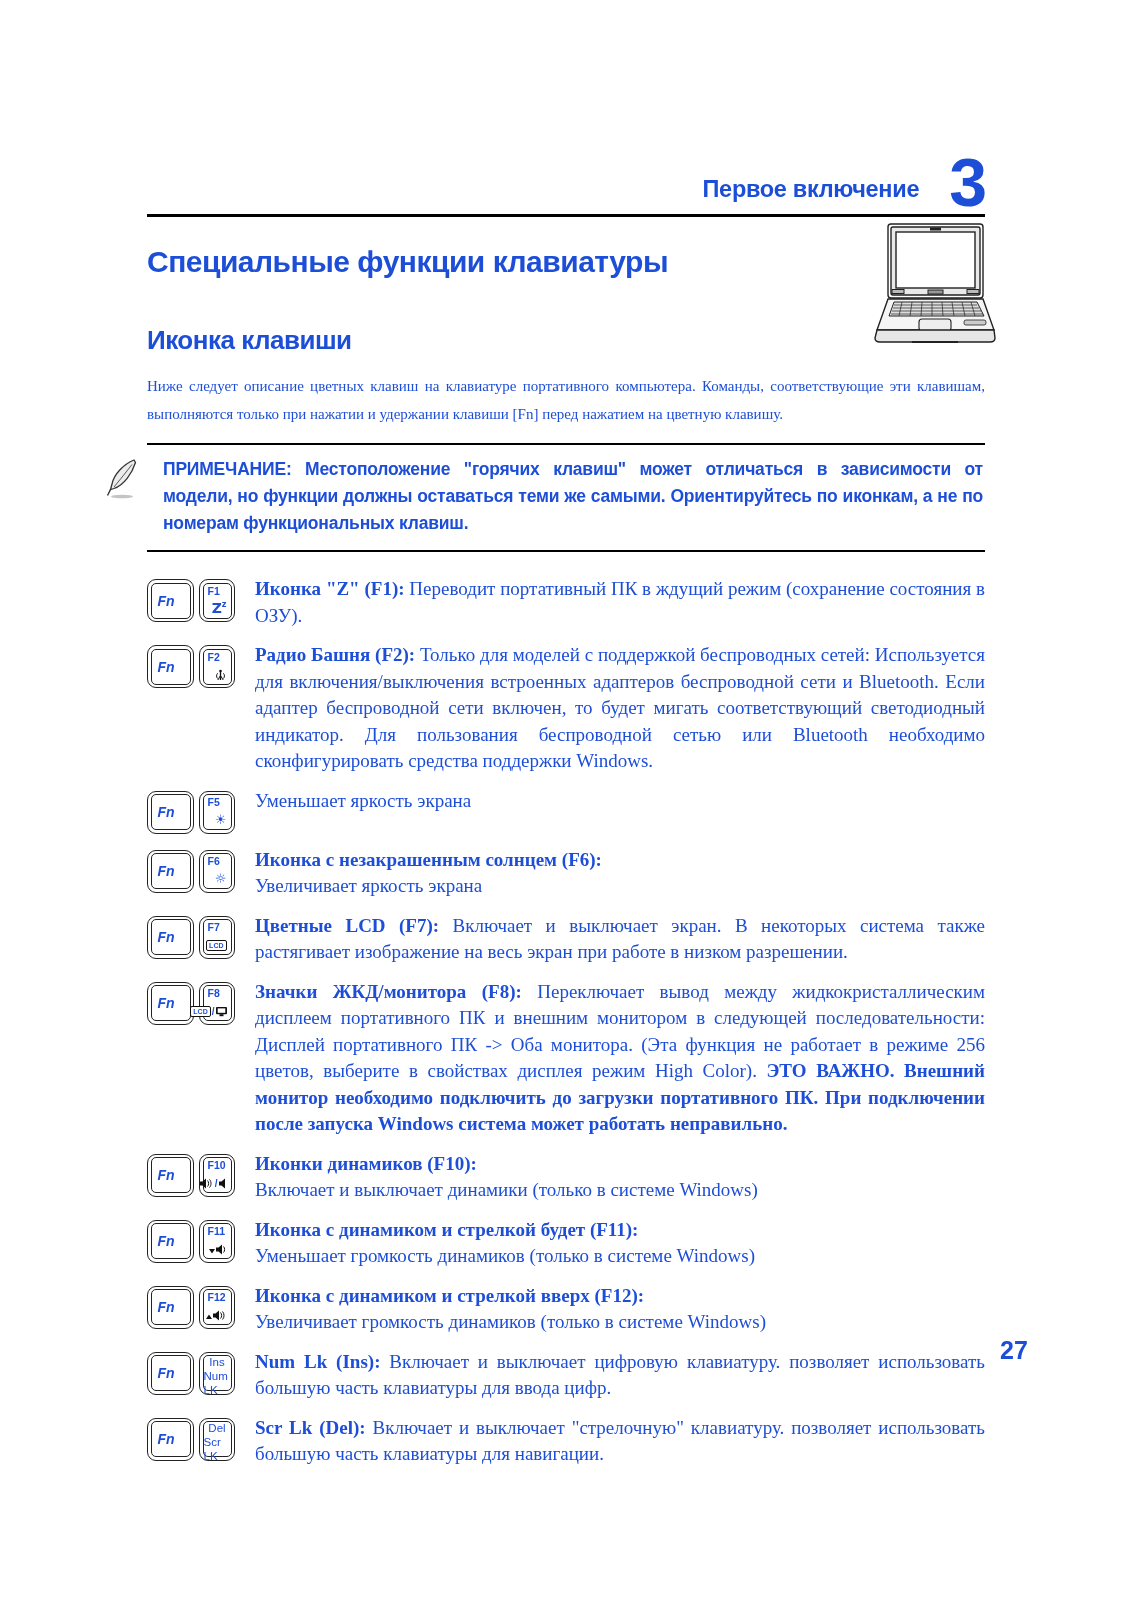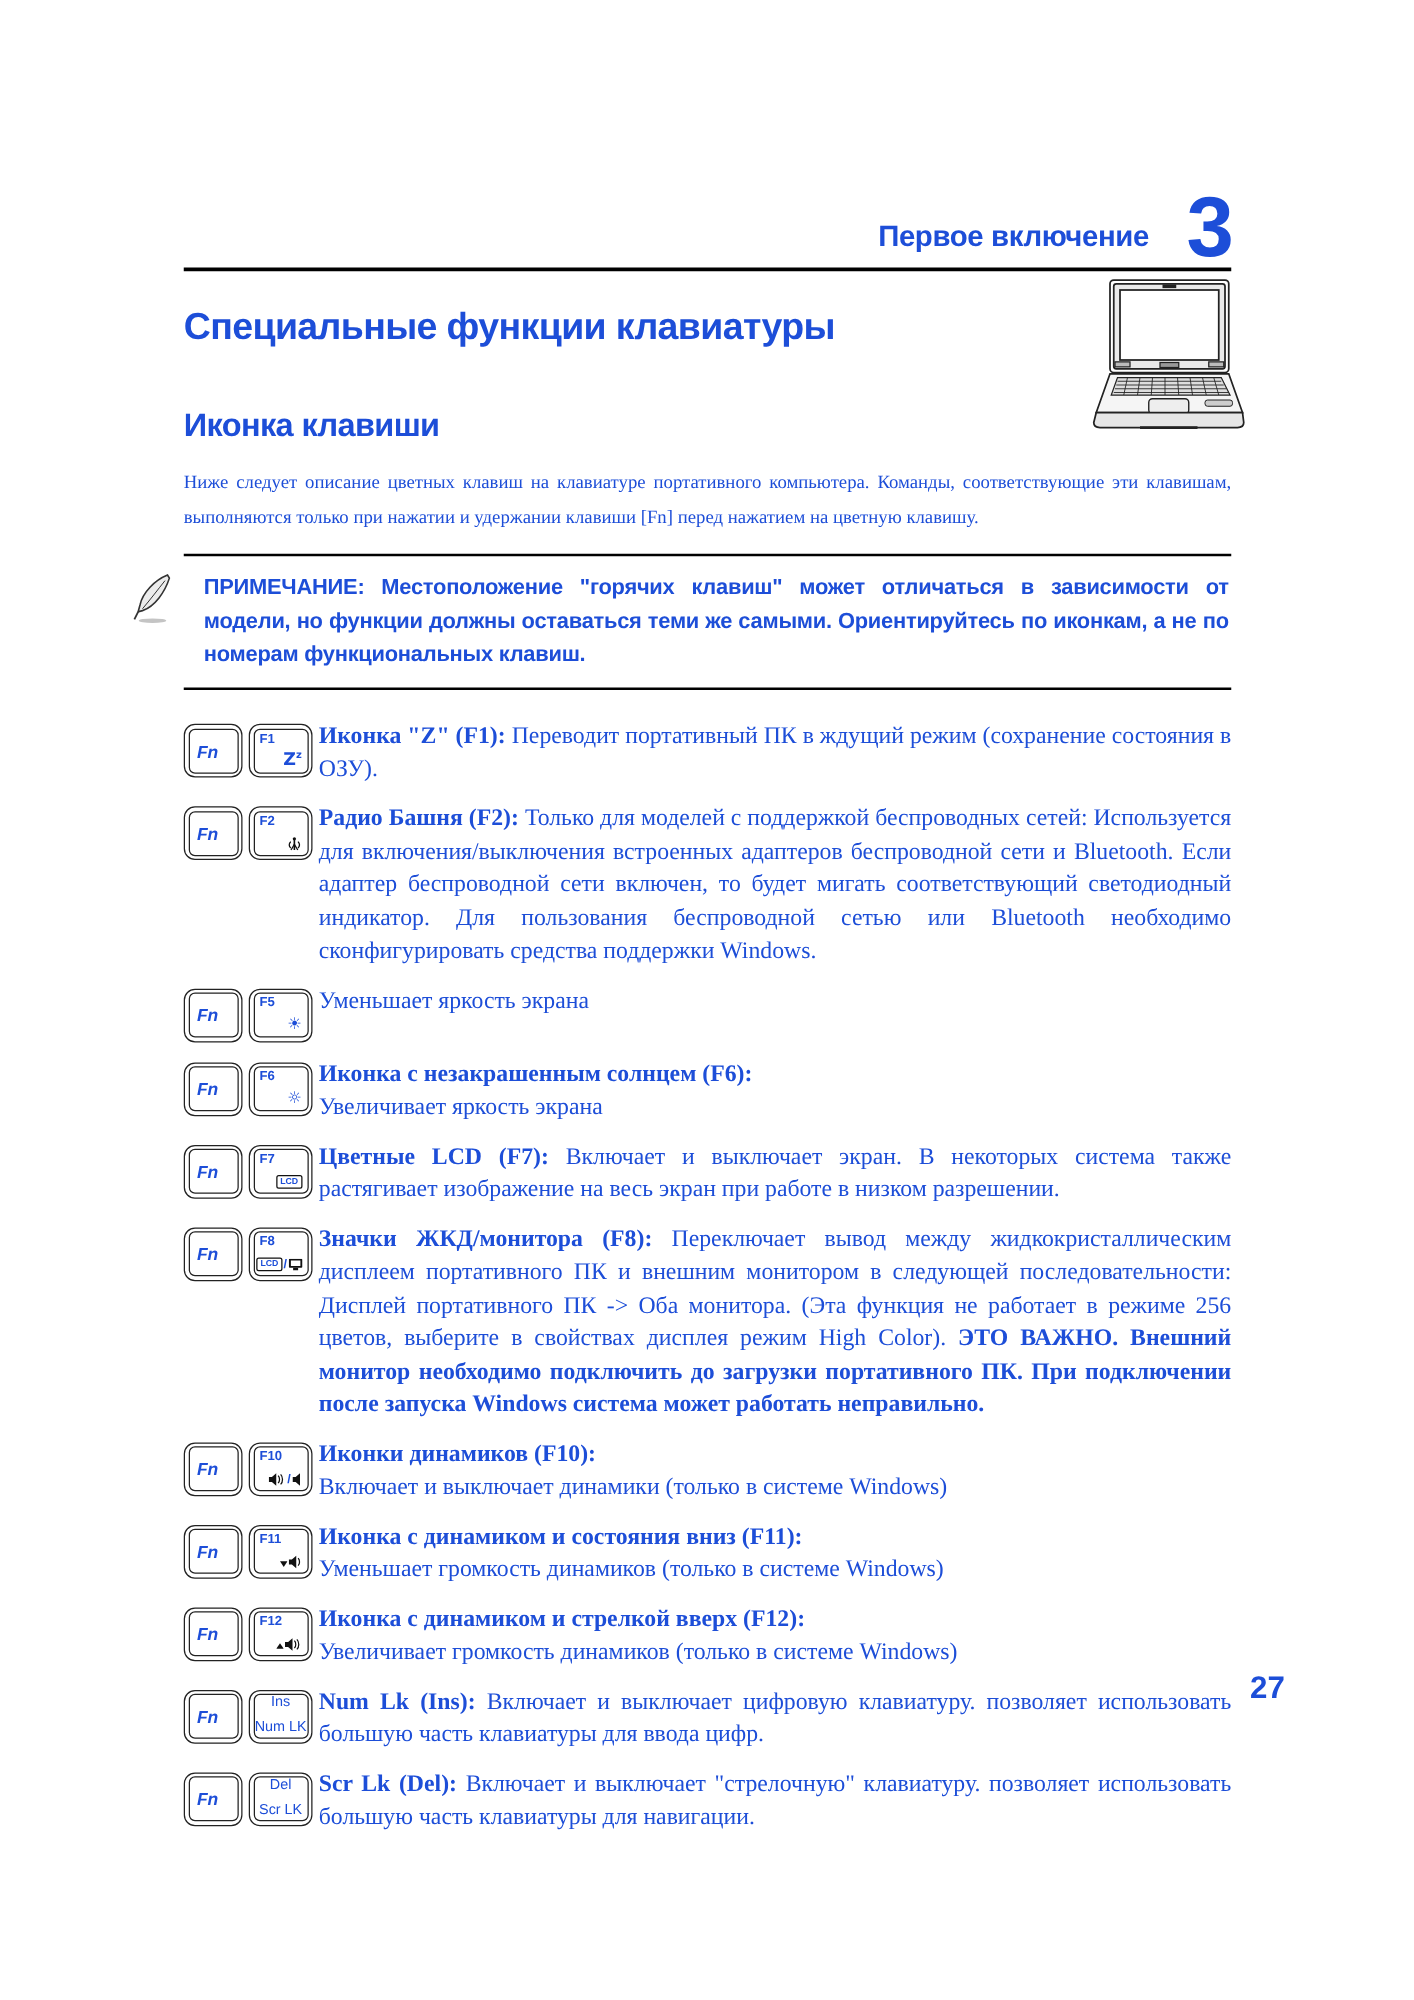--- a/index.html
+++ b/index.html
@@ -26,21 +26,21 @@
   
   .hotkeys{margin-top:24px;display:flex;flex-direction:column;gap:13px;}
   .hotkey-row{display:flex;align-items:flex-start;}
   .keys{flex:0 0 108px;display:flex;gap:5px;padding-top:3px;}
   .keycap{display:block;width:47px;height:43px;border:1.6px solid #222;border-radius:9px;
           padding:2.5px;box-sizing:border-box;background:#fff;}
   .keyinner{display:block;width:100%;height:100%;border:1.1px solid #222;border-radius:5px;
             position:relative;box-sizing:border-box;background:#fff;}
   .fn .keyinner{display:flex;align-items:center;padding-left:6px;}
   .fnlabel{font:italic 700 14px "Liberation Sans",sans-serif;}
-  .fkey{width:51px;}
+  .fkey{width:36px;}
   .fkey .klabel{position:absolute;top:1px;left:4px;font:700 10.5px "Liberation Sans",sans-serif;}
   .fkey .kicon{position:absolute;right:4px;bottom:3px;display:flex;align-items:flex-end;gap:1px;
                font-family:"DejaVu Sans",sans-serif;}
   .fkey.two-line .keyinner{display:flex;flex-direction:column;align-items:center;justify-content:space-between;}
   .fkey.two-line .klabel{position:static;font:400 11.5px "Liberation Sans",sans-serif;line-height:1.2;}
   .fkey.two-line .ksub{display:block;font:400 11.5px "Liberation Sans",sans-serif;line-height:1.2;}
   .ksub:empty,.kicon:empty,.dbold:empty{display:none;}
 
   .desc{flex:1;font-size:19px;line-height:26.5px;text-align:justify;}
   .dtitle{font-weight:700;}
@@ -310,21 +310,21 @@
                   </svg>
                   <svg width="11" height="11" viewBox="0 0 11 11">
                     <polygon points="0,3.5 2.5,3.5 6,0.5 6,10.5 2.5,7.5 0,7.5" fill="#111"></polygon>
                     <path d="M7.5 2.5 C9 4,9 7,7.5 8.5" stroke="#111" stroke-width="1" fill="none"></path>
                   </svg>
                 </span>
               </span>
             </span>
     </div>
     <div class="desc">
-      <span class="dtitle">Иконка с динамиком и состояния вниз (F11):</span>
+      <span class="dtitle">Иконка с динамиком и стрелкой будет (F11):</span>
       <span class="dbody">Уменьшает громкость динамиков (только в системе Windows)</span>
       
     </div>
   </div>
 
   <div class="hotkey-row stacked">
     <div class="keys">
       <span class="keycap fn">
               <span class="keyinner">
                 <span class="fnlabel">Fn</span>

